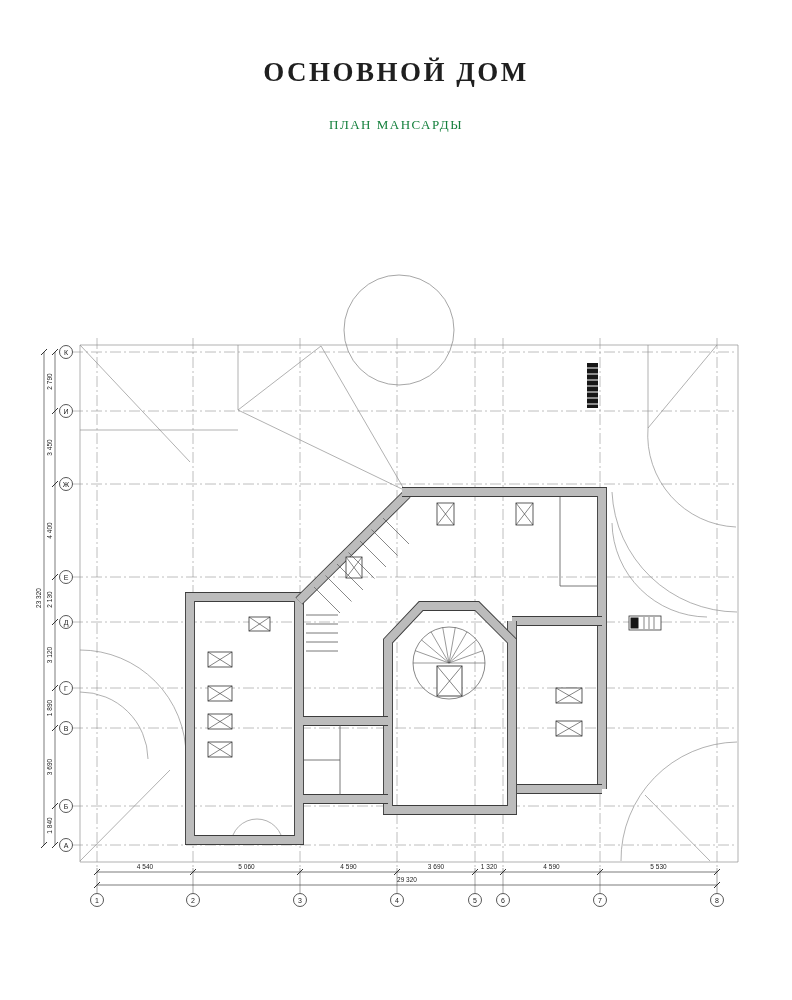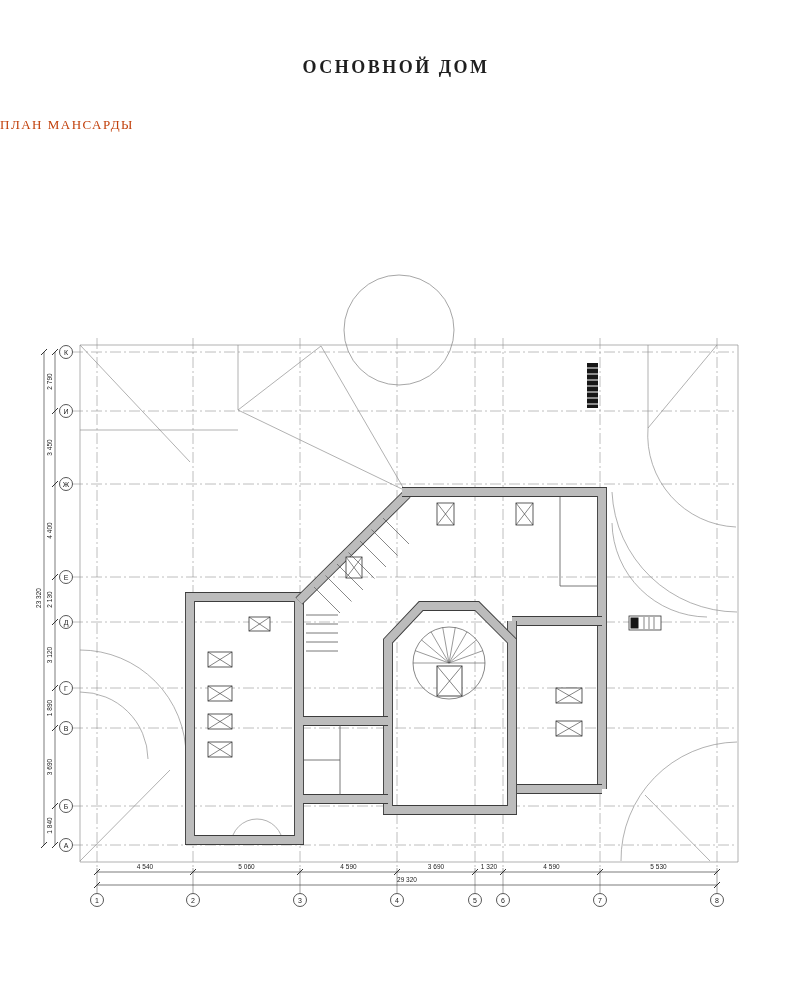--- a/index.html
+++ b/index.html
@@ -1,23 +1,23 @@
 <!DOCTYPE html>
 <html><head>
 <meta charset="utf-8">
 <style>
   html,body{margin:0;padding:0;}
   body{width:792px;height:1000px;position:relative;background:#ffffff;overflow:hidden;
        font-family:"Liberation Sans",sans-serif;}
   .title{position:absolute;top:57px;left:0;right:0;text-align:center;
-         font-family:"Liberation Serif",serif;font-size:18px;font-weight:700;
+         font-family:"Liberation Serif",serif;font-size:27px;font-weight:700;
          letter-spacing:2.5px;color:#1f1f1f;}
-  .subtitle{position:absolute;top:117px;left:0;right:0;
+  .subtitle{position:absolute;top:117px;left:0;right:0;text-align:center;
          font-family:"Liberation Serif",serif;font-size:13px;font-weight:400;
-         letter-spacing:1.5px;color:#c2410c;}
+         letter-spacing:1.5px;color:#15803d;}
   #plan-svg{position:absolute;top:0;left:0;}
   #plan-svg text{font-family:"Liberation Sans",sans-serif;fill:#222;}
 </style>
 </head>
 <body>
 
 <div class="title">ОСНОВНОЙ ДОМ</div>
 <div class="subtitle">ПЛАН МАНСАРДЫ</div>
 
 <svg id="plan-svg" width="792" height="1000" viewBox="0 0 792 1000">

